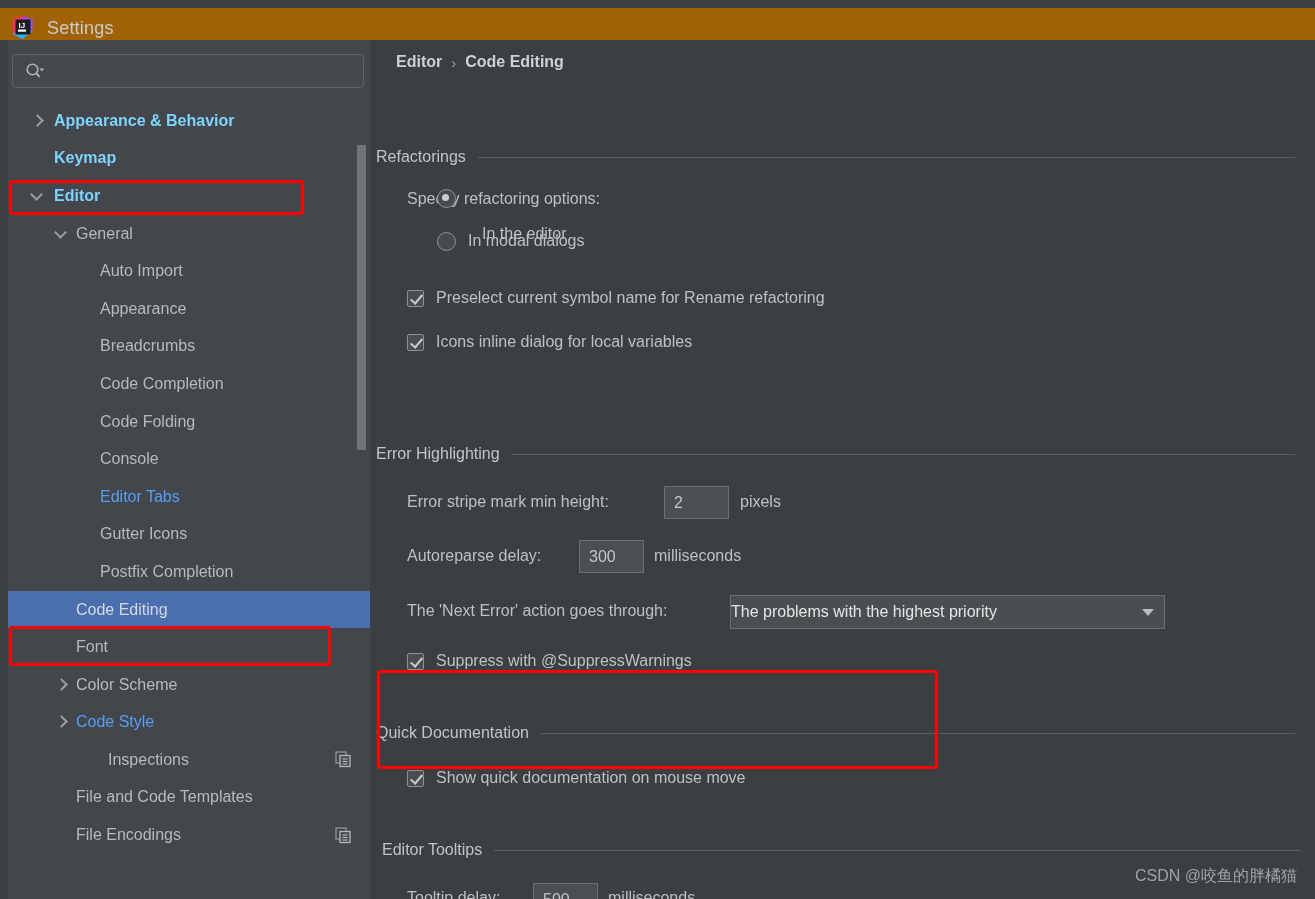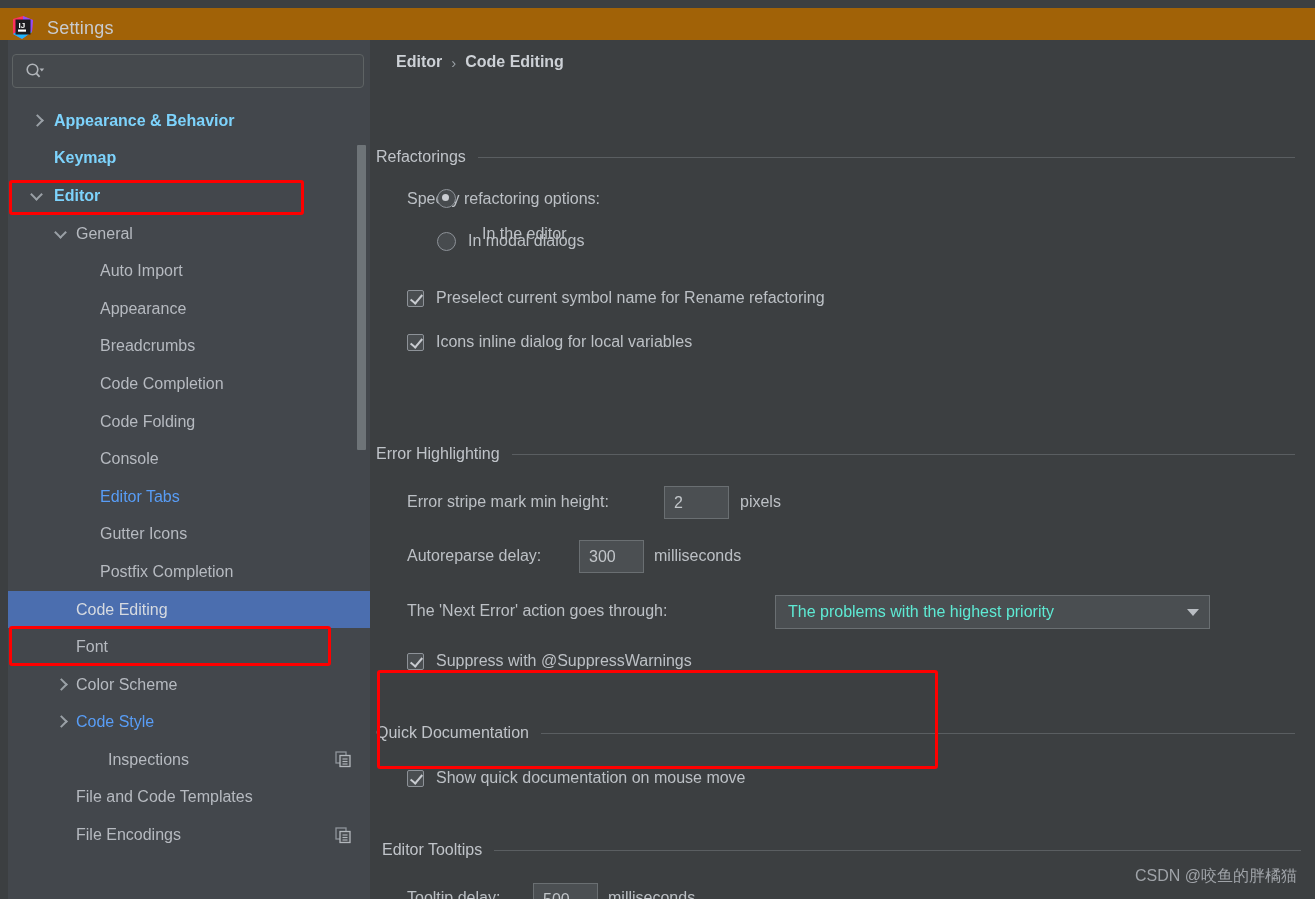--- a/index.html
+++ b/index.html
@@ -96,21 +96,21 @@
 
   .tfield {
     position: absolute; background: #4b4f52; border: 1px solid #6a6f72;
     color: #c2c6ca; font-size: 16px; font-family: "Liberation Sans", sans-serif;
     padding: 0 9px; outline: none;
   }
 
   .combo {
     position: absolute; background: #4a4e51; border: 1px solid #6a6f72;
     display: flex; align-items: center; justify-content: space-between;
-    padding: 0 10px 0 12px; color: #5eead4; font-size: 16px; margin-left: 45px;
+    padding: 0 10px 0 0; color: #e5e5e5; font-size: 16px;
   }
   .combo-arrow { width: 0; height: 0; border-left: 6px solid transparent; border-right: 6px solid transparent; border-top: 7px solid #b9bdc2; }
 
   
   .redbox { position: absolute; border: 3px solid #fe0000; border-radius: 3px; pointer-events: none; }
 
   .watermark {
     position: absolute; right: 18px; bottom: 12px; font-size: 16px; color: #9fa3a8;
     font-family: "Liberation Sans", sans-serif; white-space: nowrap;
   }

